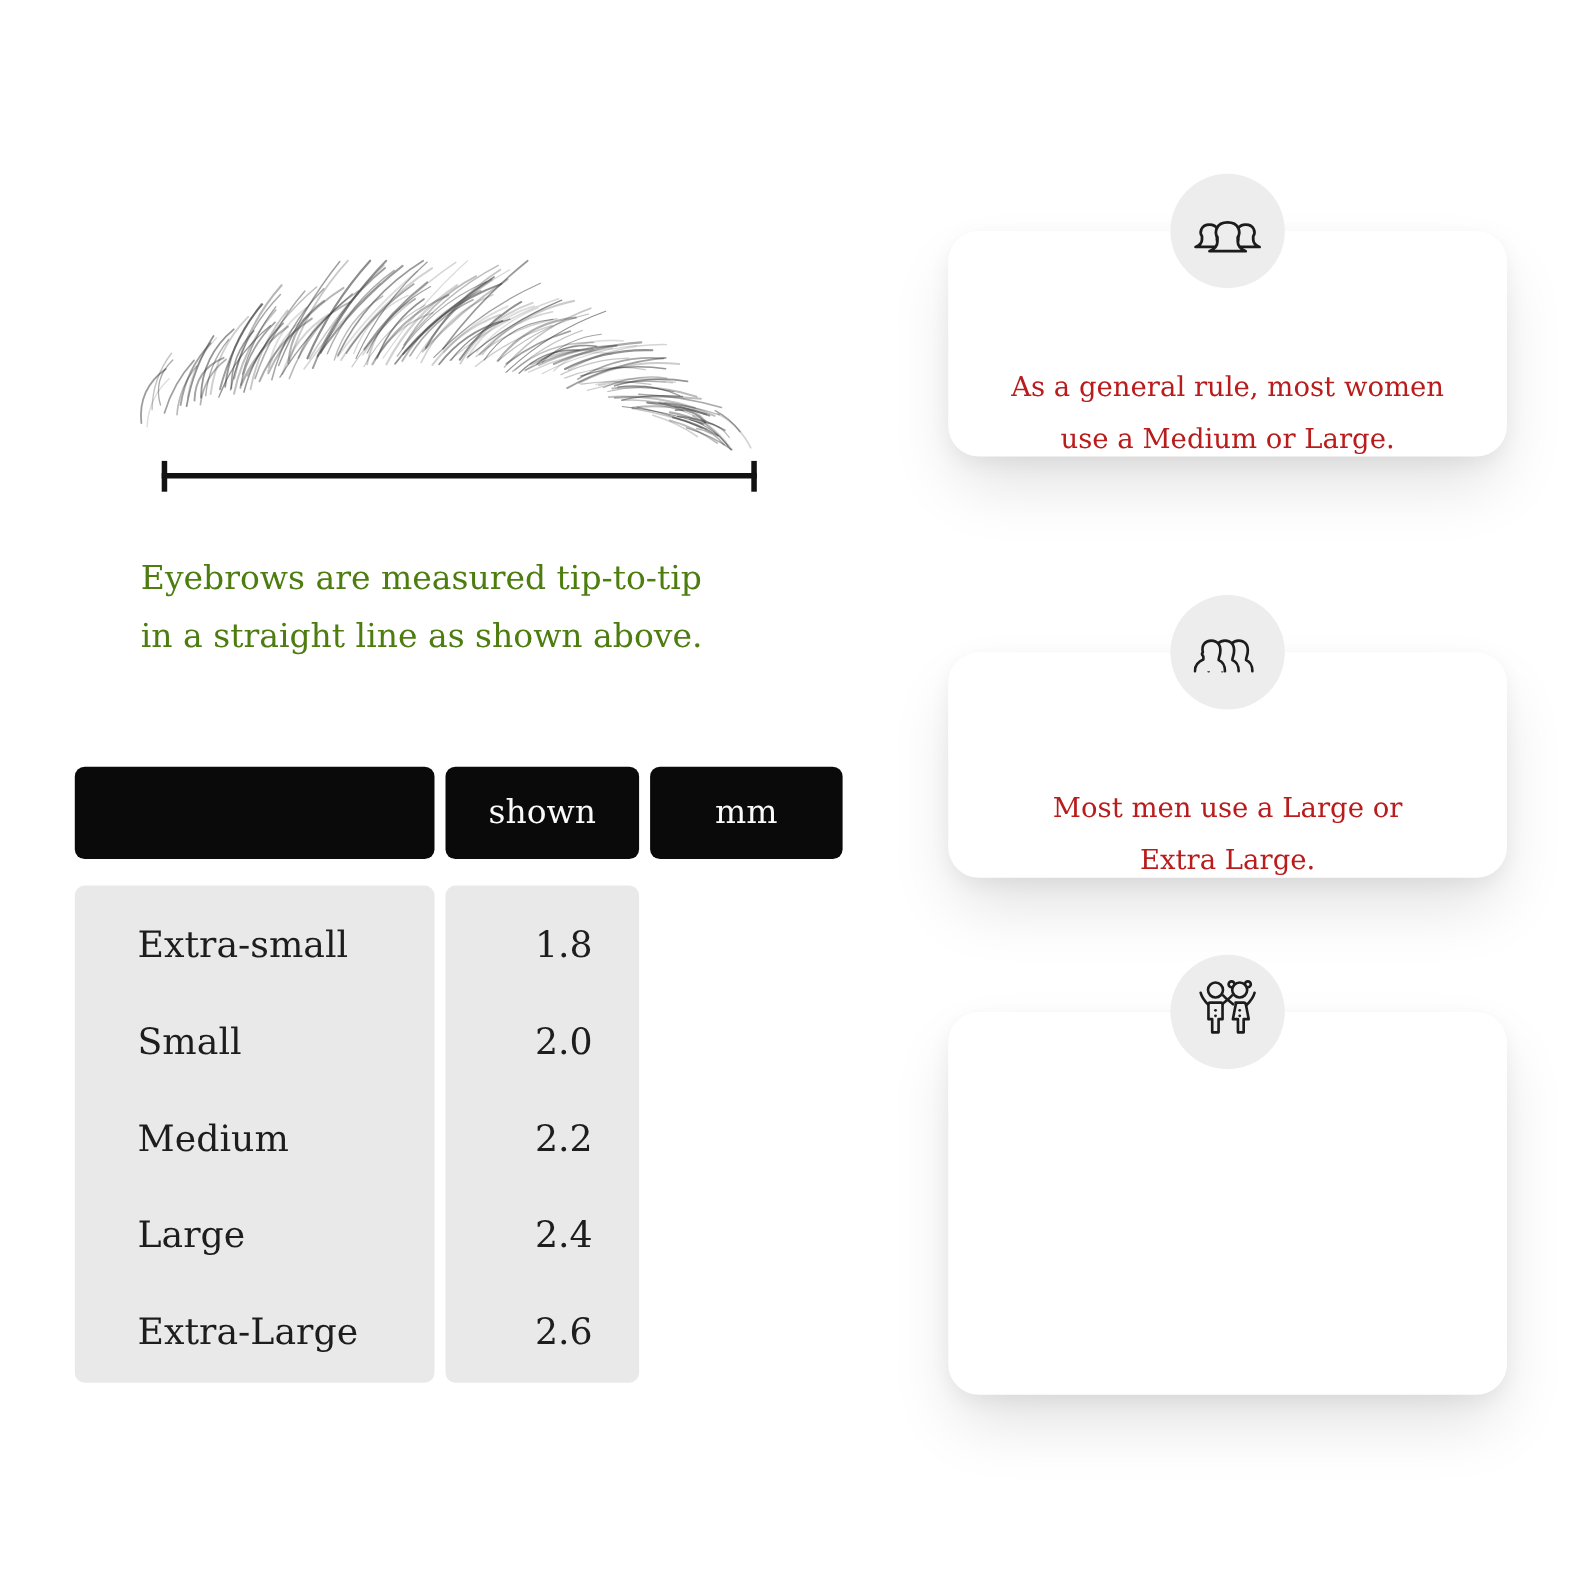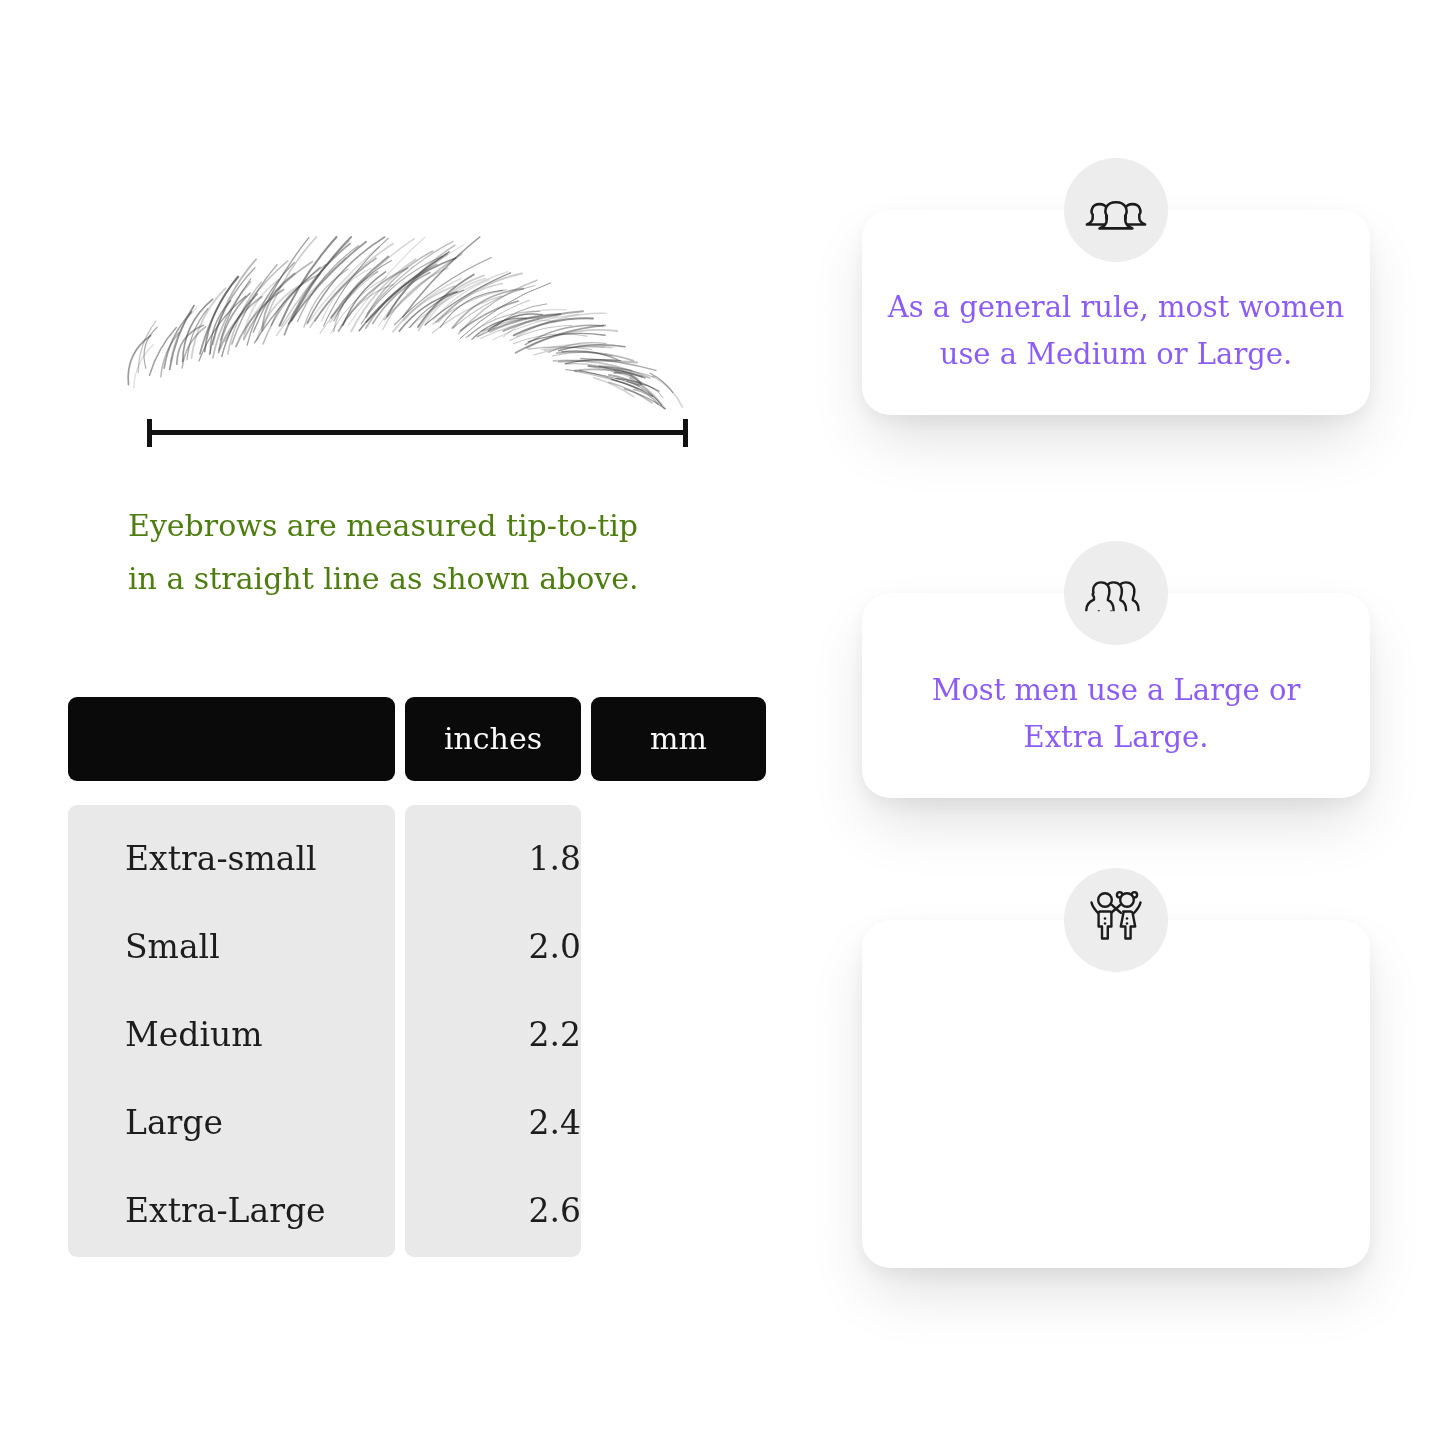--- a/index.html
+++ b/index.html
@@ -24,37 +24,37 @@
 
   
   .size-table { position: absolute; left: 68px; top: 697px; }
   .thead, .tbody { display: grid; grid-template-columns: 327px 176px 175px; column-gap: 10px; }
   .th {
     height: 84px; background: #0a0a0a; border-radius: 9px;
     color: #fafafa; font-size: 30px; line-height: 84px; text-align: center;
   }
   .tbody { margin-top: 24px; }
   .tcol { background: #e9e9e9; border-radius: 9px; padding: 10px 0 2px 0; }
-  .tcell { height: 88px; line-height: 88px; font-size: 33px; color: #1d1d1d; text-align: right; white-space: nowrap; padding-left: 39px; }
+  .tcell { height: 88px; line-height: 88px; font-size: 33px; color: #1d1d1d; text-align: center; white-space: nowrap; padding-left: 39px; }
   .tcol.labels .tcell { text-align: left; padding-left: 57px; }
 
   
   .card {
     position: absolute; left: 862px; width: 508px; background: #ffffff; border-radius: 28px;
     box-shadow: 0 30px 60px -8px rgba(0,0,0,0.13), 0 6px 18px rgba(0,0,0,0.05);
   }
   .card.c1 { top: 210px; height: 205px; }
   .card.c2 { top: 593px; height: 205px; }
   .card.c3 { top: 920px; height: 348px; }
   .icon-circle {
     position: absolute; top: -52px; left: 50%; transform: translateX(-50%);
     width: 104px; height: 104px; border-radius: 50%; background: #ededed;
     display: flex; align-items: center; justify-content: center;
   }
-  .card-text { position: absolute; left: -20px; right: -20px; text-align: center; font-size: 29px; color: #8b5cf6; }
+  .card-text { position: absolute; left: -20px; right: -20px; text-align: center; font-size: 25px; color: #b91c1c; margin-top: 44px; }
   .card-text div { white-space: nowrap; }
   .card.c1 .card-text, .card.c2 .card-text { top: 74px; line-height: 47px; }
   .card.c3 .card-text { top: 84px; line-height: 46px; }
 </style>
 </head>
 <body>
 
 <div id="canvas">
 
   <svg id="eyebrow-svg" viewBox="0 0 600 180">
@@ -224,21 +224,21 @@
   </div>
 
   <div class="caption">
     <div>Eyebrows are measured tip-to-tip</div>
     <div>in a straight line as shown above.</div>
   </div>
 
   <div class="size-table">
     <div class="thead">
       <div class="th"></div>
-      <div class="th">inches</div>
+      <div class="th">shown</div>
       <div class="th">mm</div>
     </div>
     <div class="tbody">
       <div class="tcol labels">
         <div class="tcell">Extra-small</div>
         <div class="tcell">Small</div>
         <div class="tcell">Medium</div>
         <div class="tcell">Large</div>
         <div class="tcell">Extra-Large</div>
       </div>

